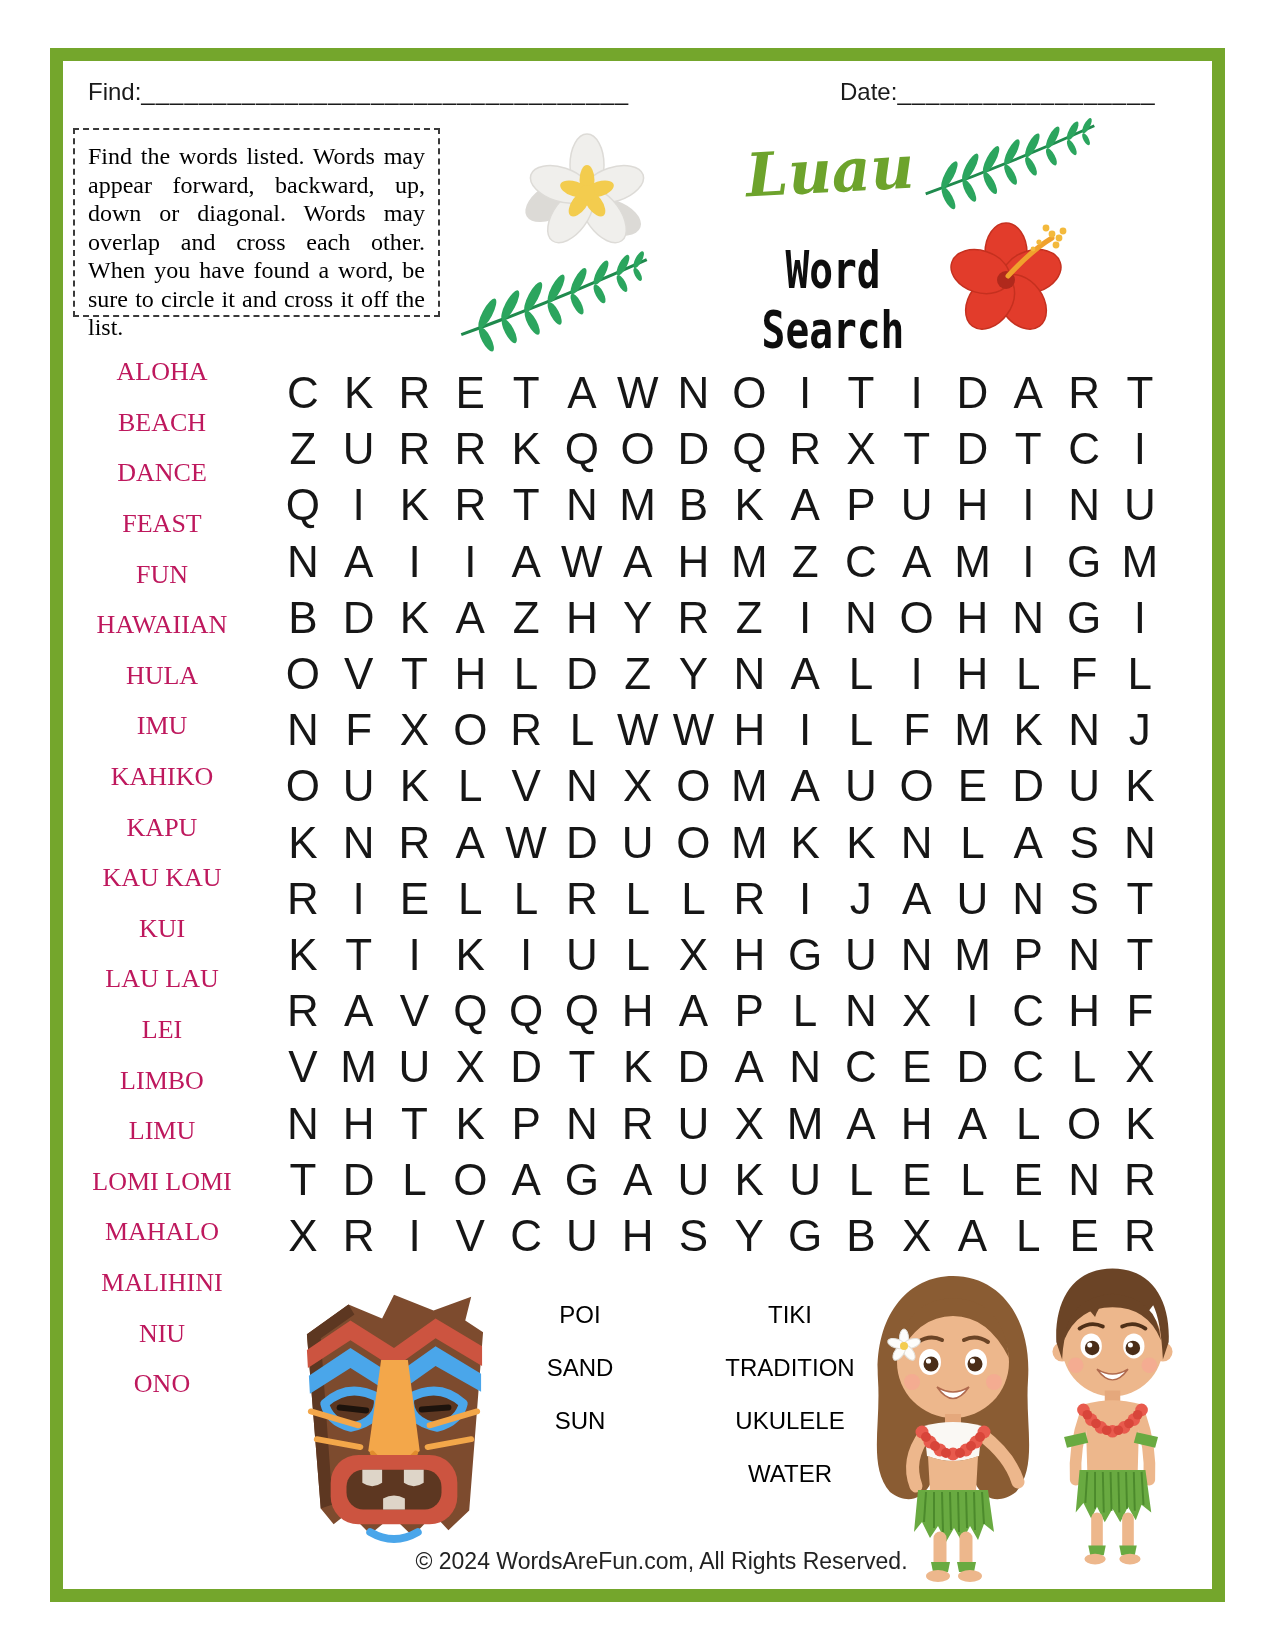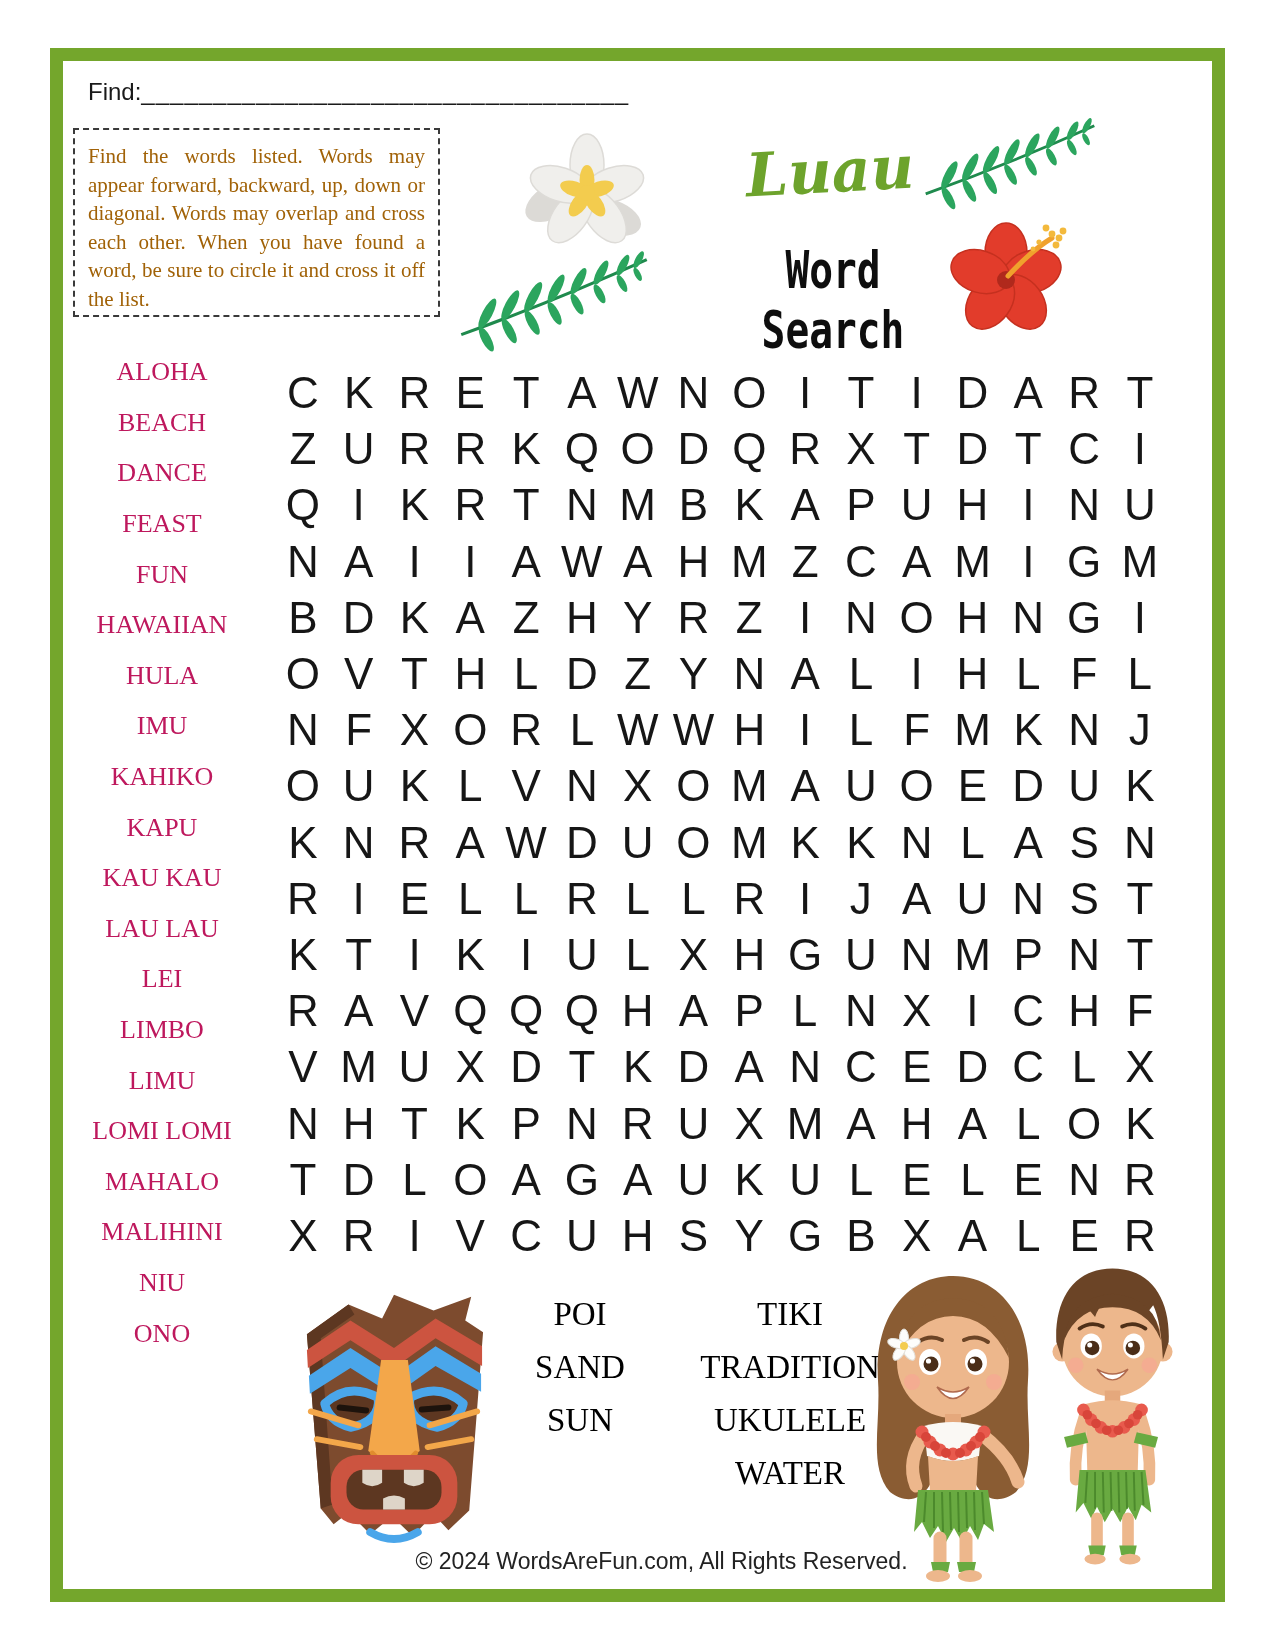--- a/index.html
+++ b/index.html
@@ -6,37 +6,37 @@
   .page{position:relative;width:1275px;height:1650px;background:#fff;overflow:hidden;
         font-family:"Liberation Sans",sans-serif;color:#1a1a1a;}
   .abs{position:absolute;}
   .frame{position:absolute;left:50px;top:48px;width:1149px;height:1528px;
          border:13px solid var(--border-green,#74a62c);}
   .name-row{left:88px;top:78px;font-size:24px;white-space:nowrap;}
   .date-row{left:840px;top:78px;font-size:24px;white-space:nowrap;}
   .uline{letter-spacing:1px;}
   .instr-box{left:73px;top:128px;width:337px;height:161px;border:2px dashed #3a3a3a;
              padding:12px 13px;}
-  .instr-text{font-family:"Liberation Serif",serif;font-size:21px;line-height:28.5px;
-              text-align:justify;color:#a16207;}
+  .instr-text{font-family:"Liberation Serif",serif;font-size:24px;line-height:28.5px;
+              text-align:justify;color:#000000;}
   .title-script{left:728px;top:136px;width:204px;text-align:center;
                 font-family:"DejaVu Serif",serif;font-style:italic;font-weight:bold;
                 font-size:60px;color:var(--title-green,#6da32c);transform:rotate(-3deg);}
   .title-main{left:683px;top:240px;width:300px;text-align:center;
               font-family:"DejaVu Sans Mono",monospace;font-weight:bold;font-size:52px;
               color:#0e0e0e;transform:scaleX(.76);transform-origin:50% 50%;}
   .word-list-left{left:62px;top:347px;width:200px;list-style:none;margin:0;padding:0;
                   font-family:"Liberation Serif",serif;font-size:26px;color:#be185d;}
   .word-list-left li{height:50.6px;display:flex;align-items:center;justify-content:center;
                      white-space:nowrap;}
   .grid{left:275px;top:365px;display:grid;grid-template-columns:repeat(16,55.8px);
         grid-auto-rows:56.2px;font-size:44px;color:#161616;font-family:"Liberation Sans",sans-serif;}
   .grid span{display:flex;align-items:center;justify-content:center;}
-  .bottom-list{list-style:none;margin:0;padding:0;font-family:Liberation Serif, serif;
-               font-size:33px;color:#000;}
+  .bottom-list{list-style:none;margin:0;padding:0;font-family:Liberation Sans, sans-serif;
+               font-size:24px;color:#000;}
   .bottom-list li{height:53px;display:flex;align-items:center;justify-content:center;white-space:nowrap;}
   .bl1{left:480px;top:1288px;width:200px;}
   .bl2{left:680px;top:1288px;width:220px;}
   .footer{left:0px;top:1548px;width:1235px;text-align:center;font-size:23px;color:#222;padding-left:44px;}
   svg.deco{position:absolute;overflow:visible;}
 </style>
 </head>
 <body>
 
 <div class="page">
@@ -65,20 +65,23 @@
         </g>
       </g>
     </defs>
   </svg>
 
   <div class="frame"></div>
 
   <div class="abs name-row">
     <span>Find:</span><span class="uline">__________________________________</span>
   </div>
+  <div class="abs date-row">
+    <span>Date:</span><span class="uline">__________________</span>
+  </div>
 
   <div class="abs instr-box">
     <div class="instr-text">Find the words listed.  Words may appear forward, backward, up, down or diagonal.  Words may overlap and cross each other.  When you have found a word, be sure to circle it and cross it off the list.</div>
   </div>
 
   <div class="abs title-script">Luau</div>
   <div class="abs title-main">Word Search</div>
 
   <svg class="deco" style="left:505px;top:125px;width:160px;height:140px" viewBox="0 0 160 140">
     <g transform="translate(82,68)">
@@ -138,20 +141,21 @@
       <li>BEACH</li>
       <li>DANCE</li>
       <li>FEAST</li>
       <li>FUN</li>
       <li>HAWAIIAN</li>
       <li>HULA</li>
       <li>IMU</li>
       <li>KAHIKO</li>
       <li>KAPU</li>
       <li>KAU KAU</li>
+      <li>KUI</li>
       <li>LAU LAU</li>
       <li>LEI</li>
       <li>LIMBO</li>
       <li>LIMU</li>
       <li>LOMI LOMI</li>
       <li>MAHALO</li>
       <li>MALIHINI</li>
       <li>NIU</li>
       <li>ONO</li>
     </ul>

